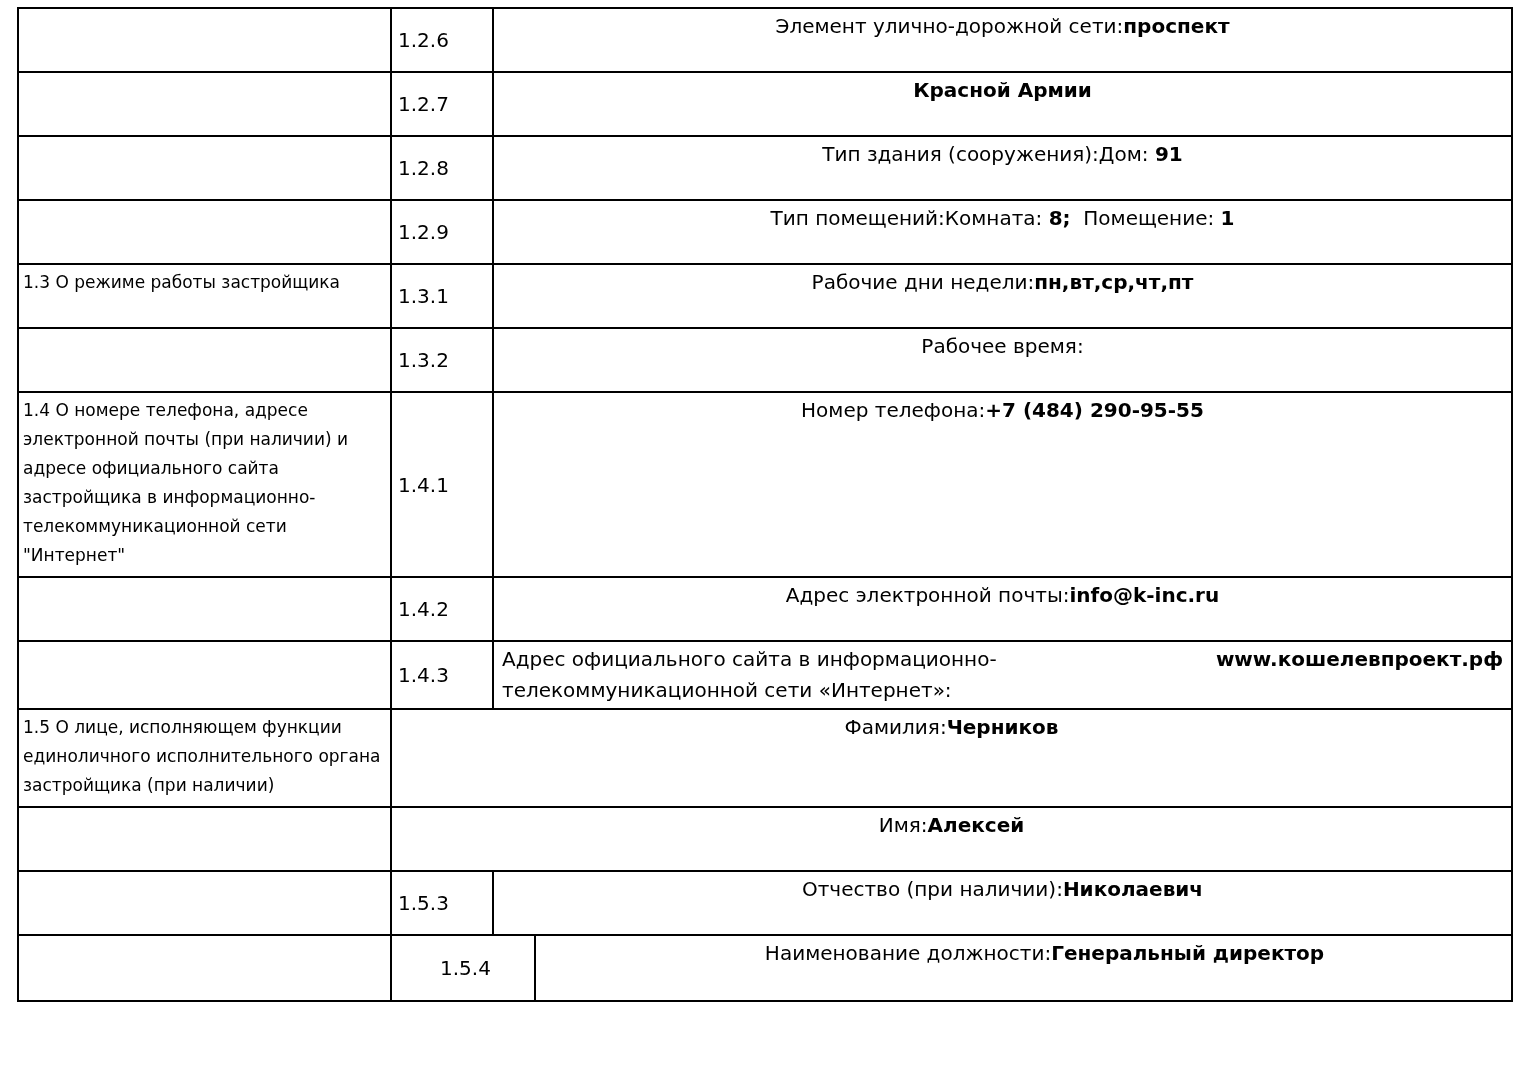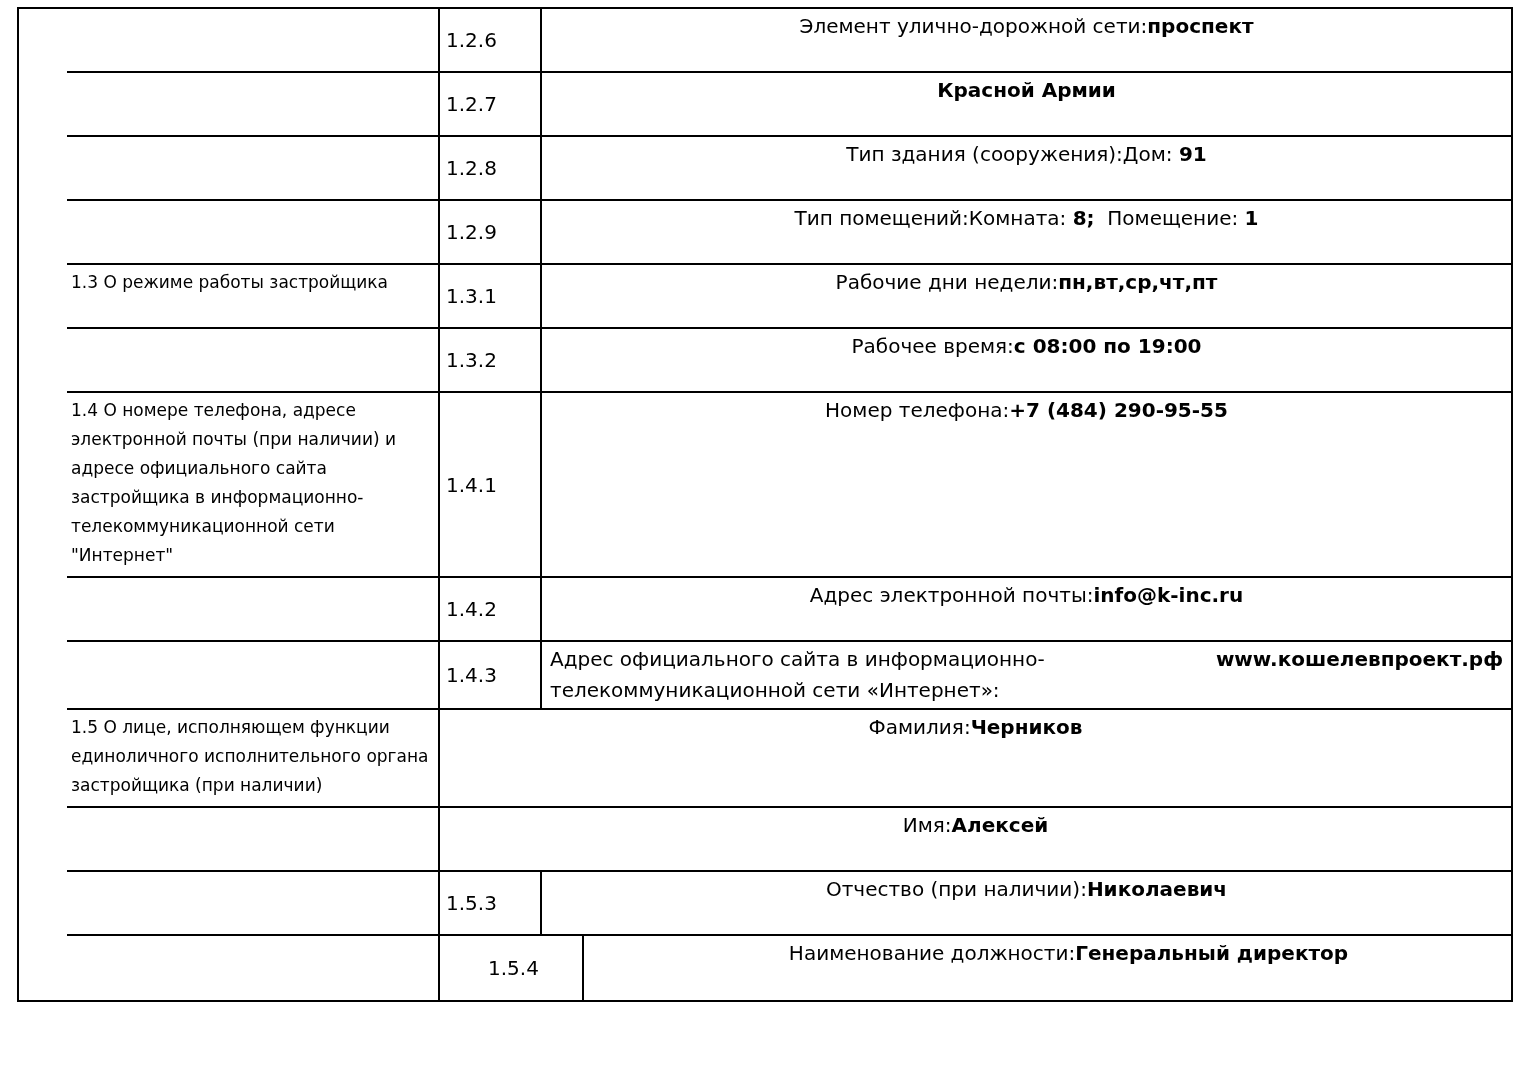--- a/index.html
+++ b/index.html
@@ -17,21 +17,20 @@
     top: 7px;
     width: 1496px;
     border: 2px solid #000000;
     background: #ffffff;
   }
   .row {
     display: flex;
     align-items: stretch;
     border-bottom: 2px solid #000000;
     min-height: 64px;
-    margin-left: 48px;
   }
   .row:last-child { border-bottom: none; gap: 42px; }
   .cell { padding: 2px 6px; }
   .cell.section {
     width: 373px;
     flex: 0 0 373px;
     border-right: 2px solid #000000;
     font-size: 17px;
     line-height: 29px;
     padding: 3px 8px 6px 4px;
@@ -104,21 +103,20 @@
       <div class="label">Рабочие дни недели:</div>
       <div class="value"><span class="b">пн,вт,ср,чт,пт</span></div>
     </div>
   </div>
 
   <div class="row">
     <div class="cell section"></div>
     <div class="cell num">1.3.2</div>
     <div class="cell content">
       <div class="label">Рабочее время:</div>
-      <div class="value"><span class="b">с 08:00 по 19:00</span></div>
     </div>
   </div>
 
   <div class="row">
     <div class="cell section">1.4 О номере телефона, адресе электронной почты (при наличии) и адресе официального сайта застройщика в информационно-телекоммуникационной сети "Интернет"</div>
     <div class="cell num">1.4.1</div>
     <div class="cell content">
       <div class="label">Номер телефона:</div>
       <div class="value"><span class="b">+7 (484) 290-95-55</span></div>
     </div>

